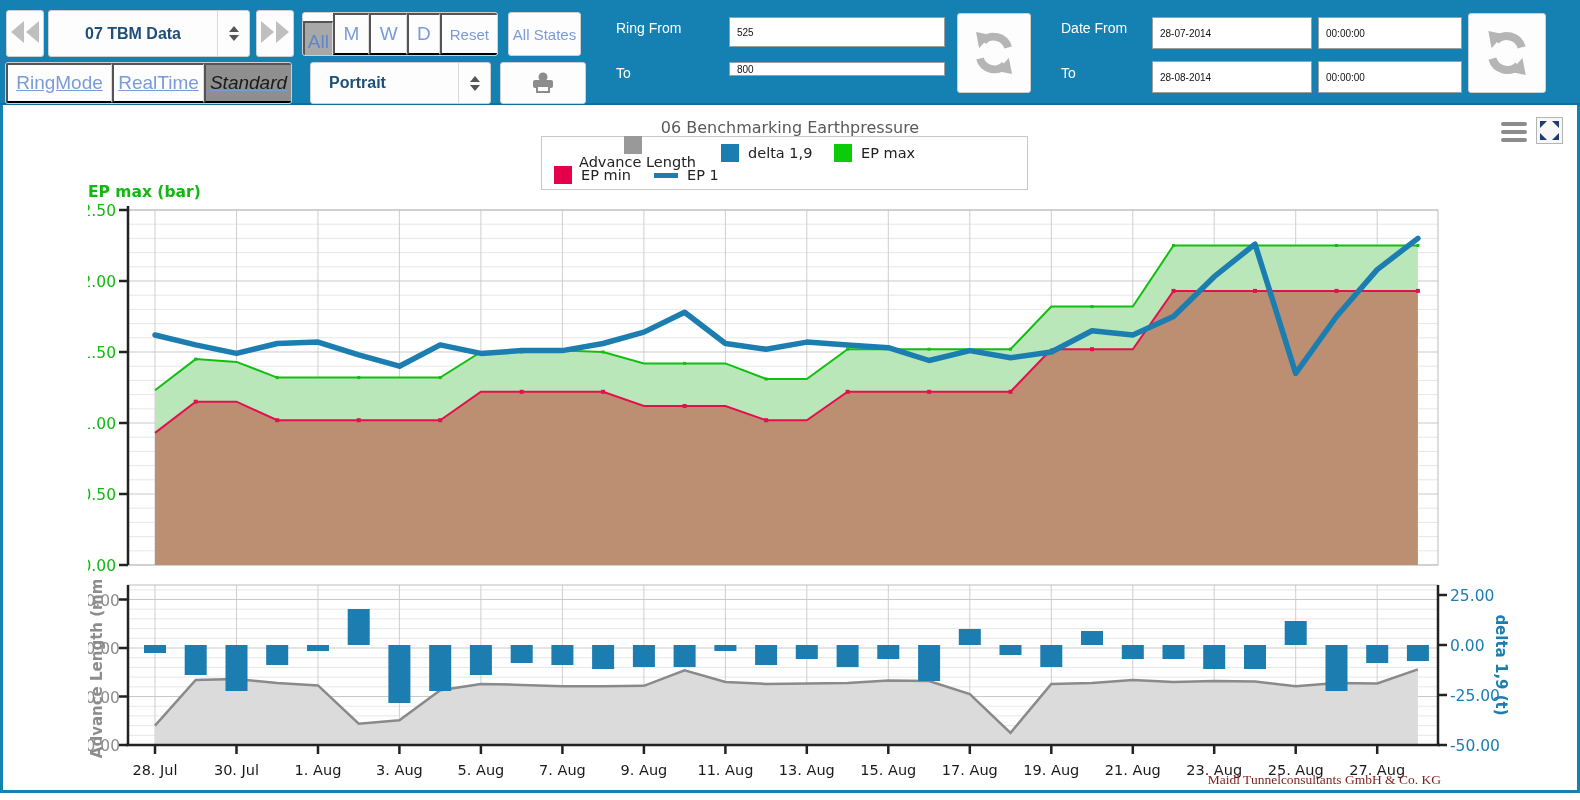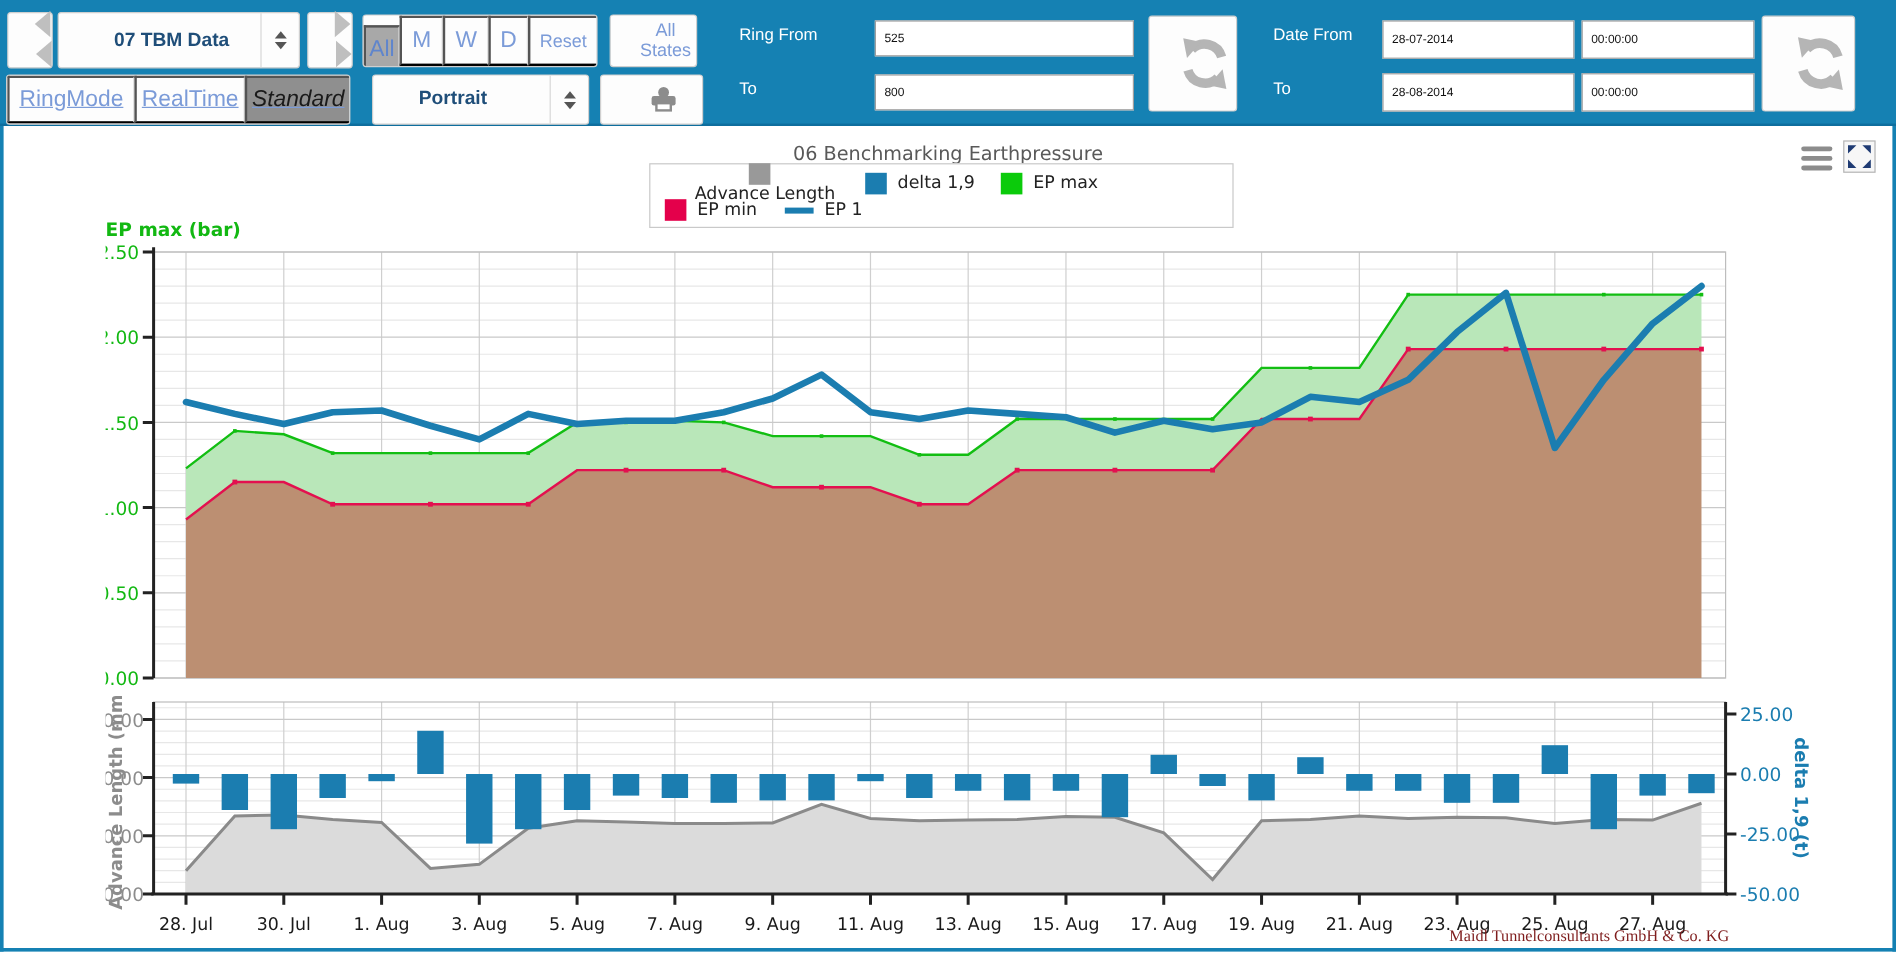--- a/index.html
+++ b/index.html
@@ -4,21 +4,21 @@
 <style>
   * { margin:0; padding:0; box-sizing:border-box; }
   html,body { width:1580px; height:800px; font-family:"Liberation Sans", sans-serif; background:#e8e8e8; }
   .app { position:relative; width:1580px; height:800px; background:#fff; overflow:hidden; }
 
   
   .toolbar { position:absolute; left:0; top:0; width:1580px; height:105px; background:#1581B3; border-bottom:2px solid #0E6E9E; }
   .toolbar > * { position:absolute; }
   .btn, .navbtn, .select, .seg-group, .iconbtn {
      background:#FDFDFD; border:1px solid #CFCFCF; border-radius:3px; color:#7B9BD8;
-     display:flex; align-items:center; justify-content:center; cursor:pointer;padding-left:20px;
+     display:flex; align-items:center; justify-content:center; cursor:pointer;
   }
   .btn { font-size:15px; }
   .blue-label { color:#fff; font-size:14px; }
   .tri { width:0; height:0; display:inline-block; }
   .tri.l { border-top:11px solid transparent; border-bottom:11px solid transparent; border-right:13px solid #BFBFBF; }
   .tri.r { border-top:11px solid transparent; border-bottom:11px solid transparent; border-left:13px solid #BFBFBF; }
   .navbtn .tri + .tri { margin-left:2px; }
   .select { justify-content:space-between; }
   .select .sel-text { flex:1; text-align:center; font-weight:bold; color:#1F4E79; font-size:16px; }
   .select .sel-text.left { text-align:left; padding-left:18px; }
@@ -82,21 +82,21 @@
       <button class="seg" style="width:38px;">W</button>
       <button class="seg" style="width:33px;">D</button>
       <button class="seg" style="width:58px;font-size:15px;">Reset</button>
     </div>
 
     <button class="btn" style="left:508px;top:12px;width:73px;height:44px;">All States</button>
 
     <span class="blue-label" style="left:616px;top:20px;">Ring From</span>
     <input class="tb-input" style="left: 729px; top: 17px; width: 216px; height: 30px;" value="525">
     <span class="blue-label" style="left:616px;top:65px;">To</span>
-    <input class="tb-input" style="left: 729px; top: 62px; width: 216px; height: 30px;" value="800">
+    <input class="tb-input" style="left: 729px; top: 62px; width: 216px; height: 14px;" value="800">
 
     <button class="iconbtn refresh" style="left:957px;top:13px;width:74px;height:80px;">
       <svg width="50" height="50" viewBox="0 0 64 64">
         <path d="M50 25 A19 19 0 0 0 18 17" stroke="#B5B5B5" stroke-width="10" fill="none"></path>
         <polygon points="9,5 28,9 13,26" fill="#B5B5B5"></polygon>
         <path d="M14 39 A19 19 0 0 0 46 47" stroke="#B5B5B5" stroke-width="10" fill="none"></path>
         <polygon points="55,59 36,55 51,38" fill="#B5B5B5"></polygon>
       </svg>
     </button>
 

